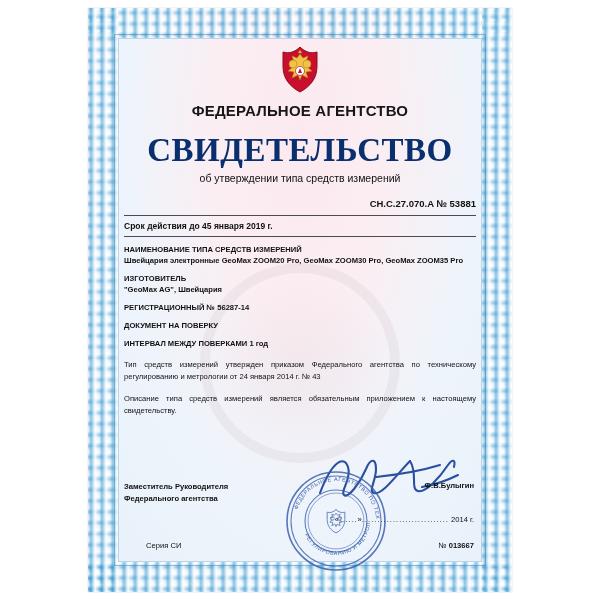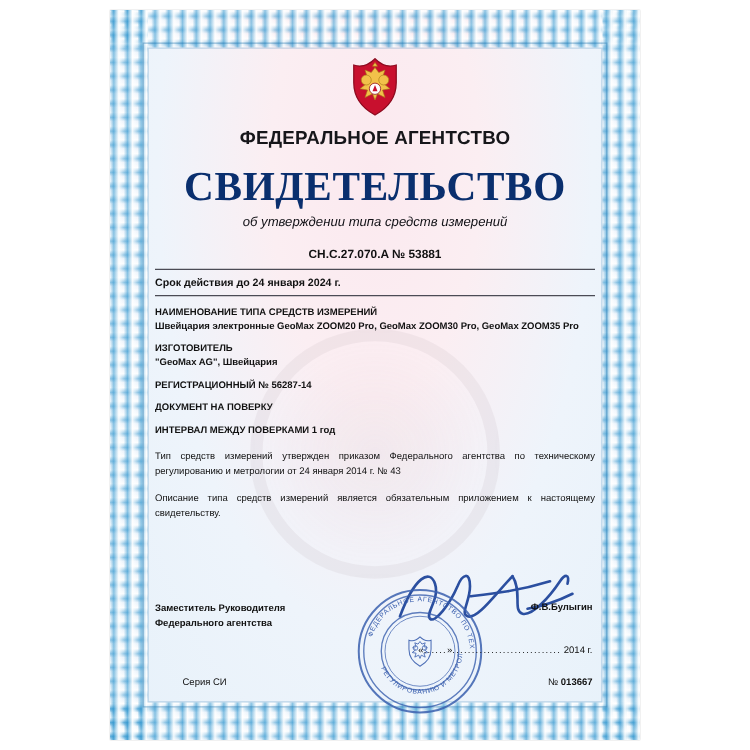--- a/index.html
+++ b/index.html
@@ -112,24 +112,23 @@
     letter-spacing: 0.5px;
     margin-top: 10px;
     font-family: "Liberation Serif", serif;
   }
   .subtitle {
     text-align: center;
     font-size: 10.5px;
     color: #101015;
     margin-top: 3px;
     font-weight: normal;
-    font-style: italic;
   }
   .reg-line {
-    text-align: center;
+    text-align: right;
     font-size: 9.5px;
     font-weight: bold;
     margin-top: 14px;
     color: #111;
   }
   .hr {
     border: none;
     border-top: 1px solid #4b4b55;
     margin: 6px 0 0 0;
   }
@@ -256,21 +255,21 @@
 
       <div class="agency">
         <div>ФЕДЕРАЛЬНОЕ АГЕНТСТВО</div>
       </div>
 
       <div class="main-title">СВИДЕТЕЛЬСТВО</div>
       <div class="subtitle">об утверждении типа средств измерений</div>
 
       <div class="reg-line">CH.C.27.070.A  № 53881</div>
       <hr class="hr">
-      <div class="validity">Срок действия до  24 января 2024 г.</div>
+      <div class="validity">Срок действия до  45 января 2019 г.</div>
       <hr class="hr2">
 
       <div class="block">
         <div class="lbl">НАИМЕНОВАНИЕ ТИПА СРЕДСТВ ИЗМЕРЕНИЙ</div>
         <div class="val">Швейцария электронные GeoMax ZOOM20 Pro, GeoMax ZOOM30 Pro, GeoMax ZOOM35 Pro</div>
       </div>
 
       <div class="block">
         <div class="lbl">ИЗГОТОВИТЕЛЬ</div>
         <div class="val">"GeoMax AG", Швейцария</div>

